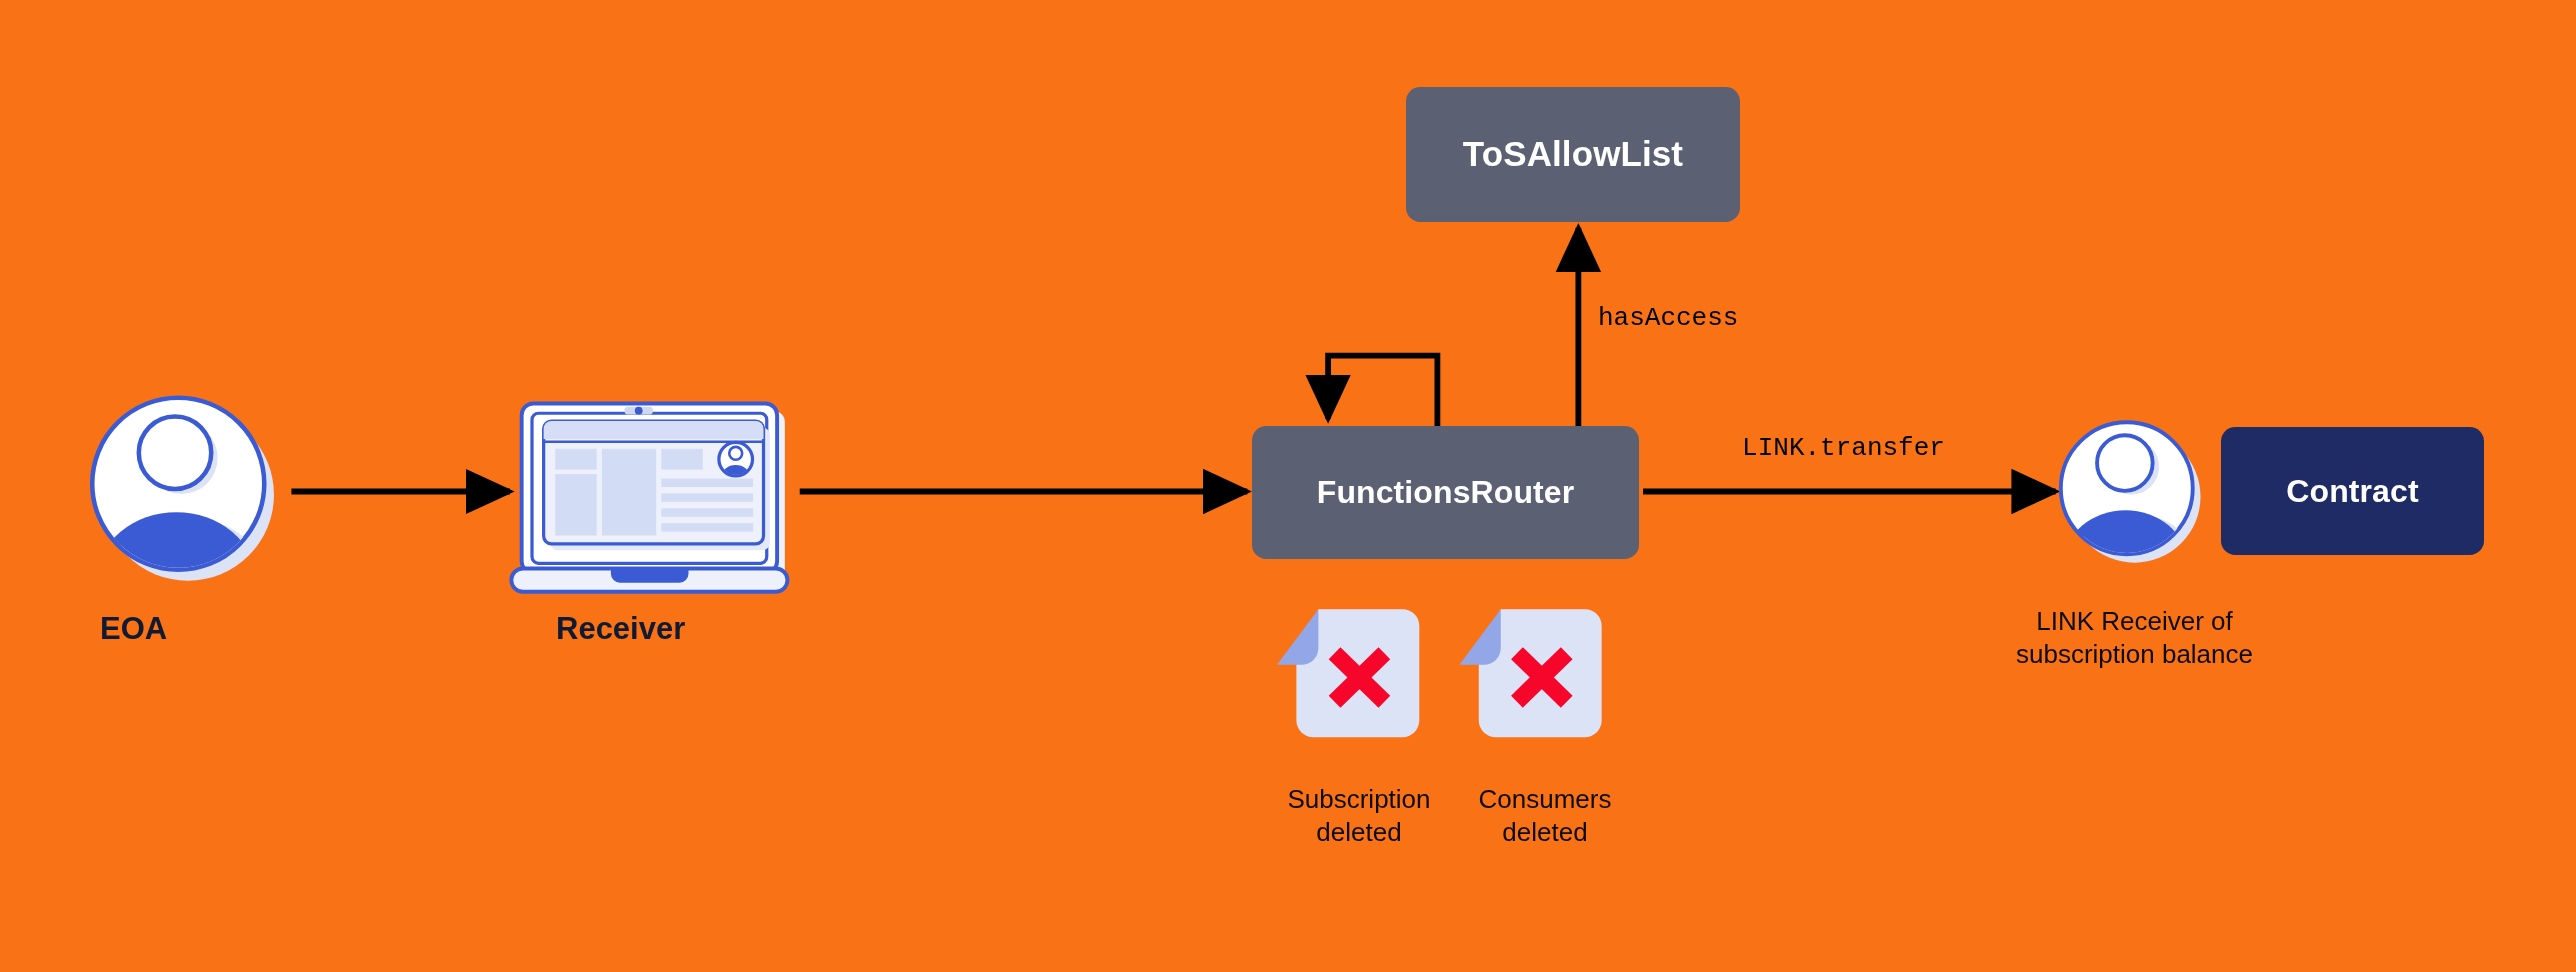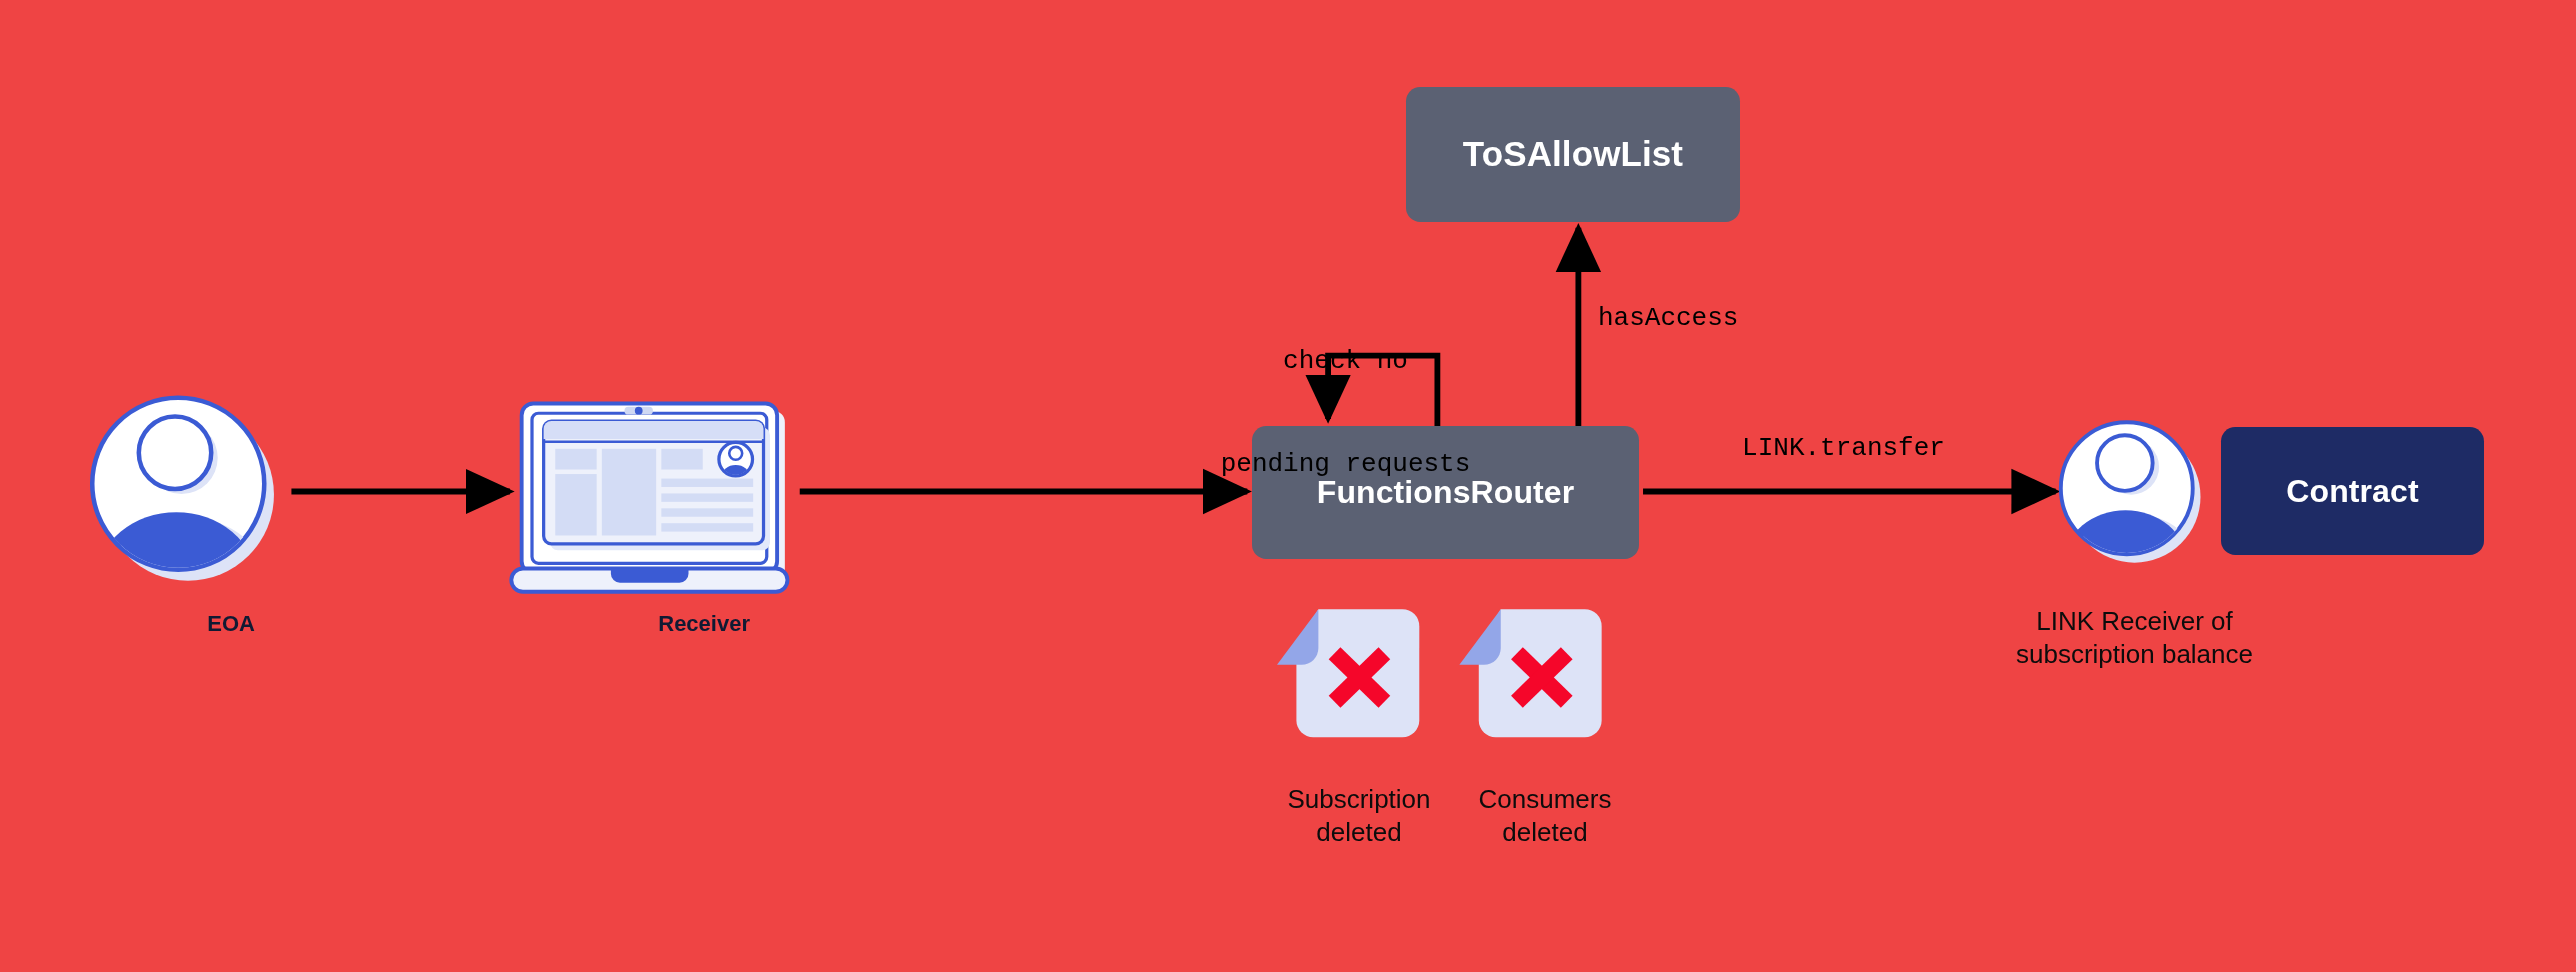--- a/index.html
+++ b/index.html
@@ -7,21 +7,21 @@
     padding: 0;
     background: #ffffff;
   }
   body {
     font-family: "Liberation Sans", sans-serif;
   }
   #canvas {
     position: relative;
     width: 2576px;
     height: 972px;
-    background: #ef4444;
+    background: #f97316;
     overflow: hidden;
   }
   #svg-layer {
     position: absolute;
     left: 0;
     top: 0;
     width: 2576px;
     height: 972px;
   }
   .node-box {
@@ -62,23 +62,23 @@
     top: 427px;
     width: 263px;
     height: 128px;
     font-size: 32px;
     justify-content: center;
   }
   .caption-bold {
     position: absolute;
     font-family: "Liberation Sans", sans-serif;
     font-weight: bold;
-    font-size: 22px;
+    font-size: 31px;
     color: #101a33;
-    text-align: right;
+    text-align: left;
     line-height: 1.18;
     white-space: nowrap;
   }
   .caption-plain {
     position: absolute;
     font-family: "Liberation Sans", sans-serif;
     font-weight: normal;
     font-size: 26px;
     color: #0c0c0c;
     text-align: center;
@@ -213,24 +213,20 @@
 
   <div class="node-box box-navy" id="contract-box">
     <span>Contract</span>
   </div>
 
   <div class="caption-bold" style="left:100px; top:611px; width:155px;">EOA</div>
 
   <div class="caption-bold" style="left:556px; top:611px; width:194px;">Receiver</div>
 
 
-  <div class="edge-label" style="left:1216px; top:275px; width:259px;">
-    <div>check no</div>
-    <div>pending requests</div>
-  </div>
 
   <div class="edge-label" style="left:1598px; top:301px; width:207px; text-align:left;">hasAccess</div>
 
   <div class="edge-label" style="left:1682px; top:431px; width:323px;">LINK.transfer</div>
 
   <div class="caption-plain" style="left:1265px; top:783px; width:188px;">
     <div>Subscription</div>
     <div>deleted</div>
   </div>
 

